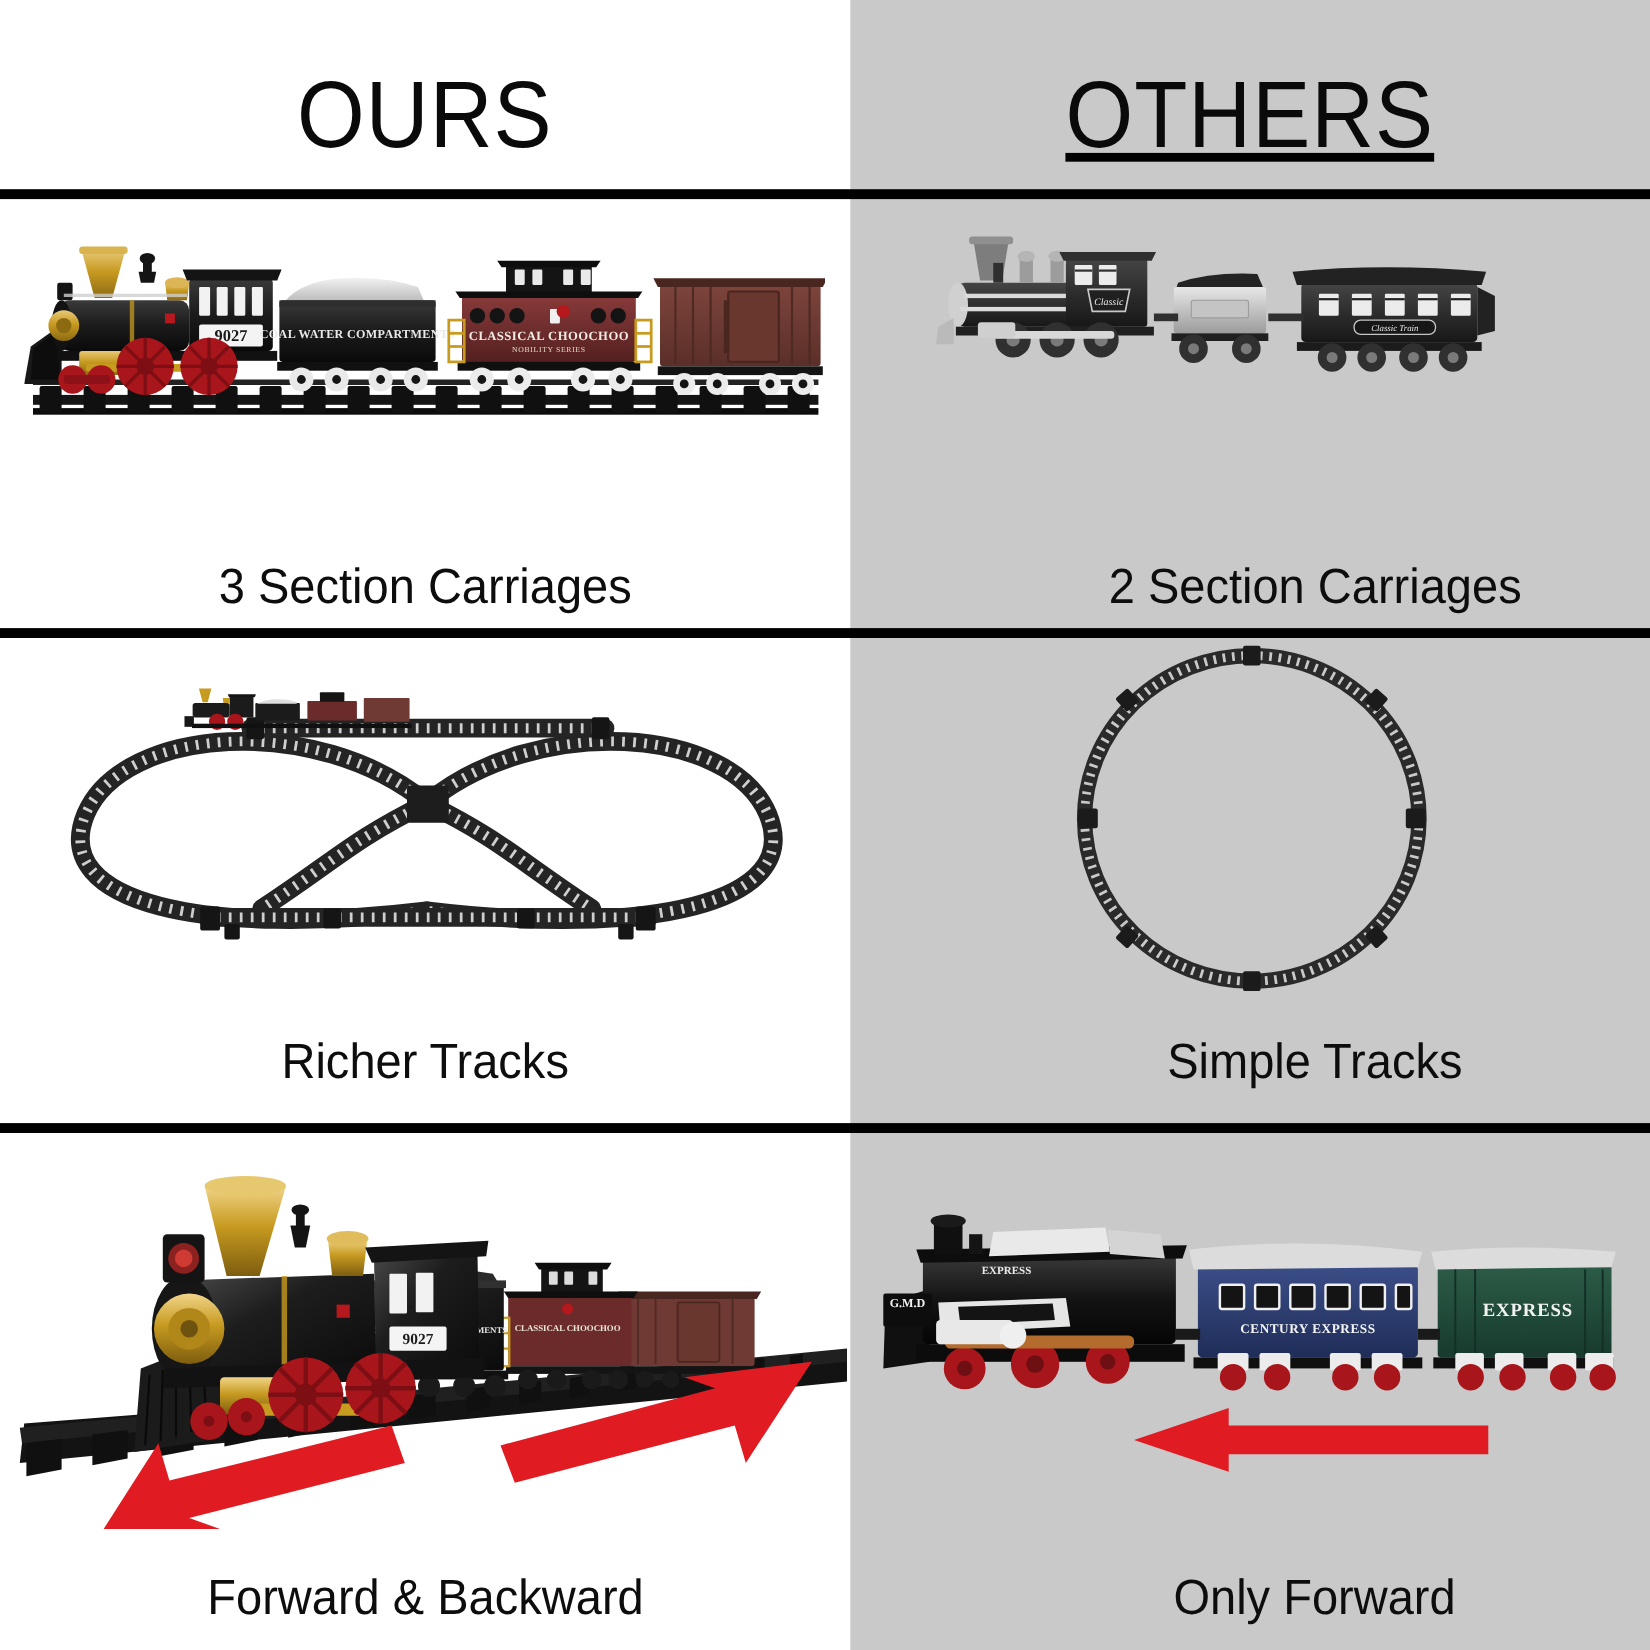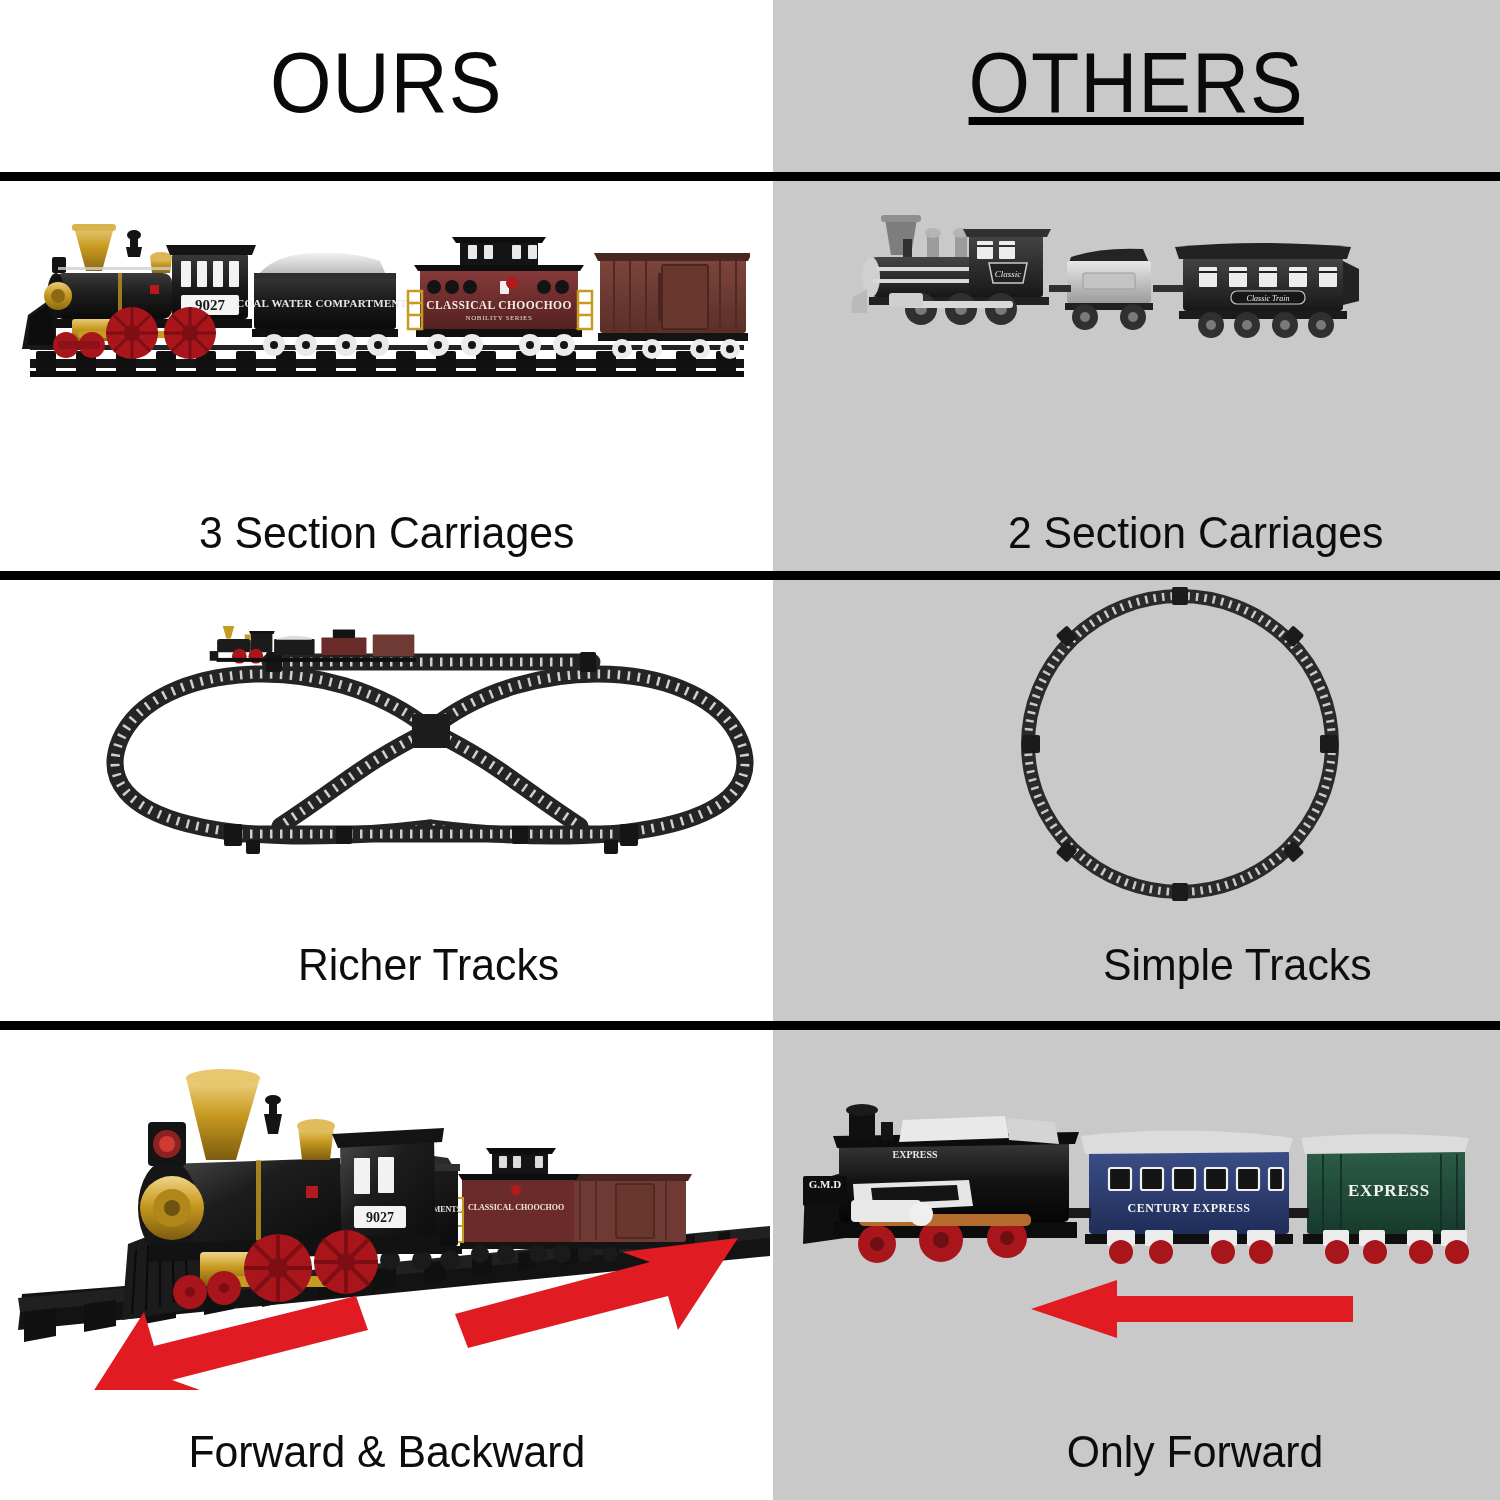--- a/index.html
+++ b/index.html
@@ -29,21 +29,21 @@
   }
 
   
   .header {
     position: absolute; left: 0; top: 0;
     width: 1500px; height: 176px;
     display: flex;
   }
   .header-cell {
     flex: 0 0 auto;
-    display: flex; align-items: center; justify-content: center; margin-top: 16px;
+    display: flex; align-items: flex-end; justify-content: center; margin-top: 16px;
   }
   .header-cell.left  { width: 773px; }
   .header-cell.right { width: 727px; text-decoration: underline; }
   .header-title {
     font-size: 86px;
     font-weight: 400;
     letter-spacing: 1px;
     color: #0a0a0a;
     transform: scaleX(0.92);
     line-height: 1;
@@ -57,21 +57,21 @@
     width: 1500px; height: 9px;
     background: #000000;
   }
   .rule.r1 { top: 172px; }
   .rule.r2 { top: 571px; }
   .rule.r3 { top: 1021px; }
 
   
   .row { position: absolute; left: 0; width: 1500px; display: flex; }
   .row.r1 { top: 181px; height: 390px; }
-  .row.r2 { top: 580px; height: 441px; padding-left: 42px; }
+  .row.r2 { top: 580px; height: 441px; }
   .row.r3 { top: 1030px; height: 470px; }
 
   .cell {
     flex: 0 0 auto;
     position: relative;
     display: flex; flex-direction: column;
     align-items: center; justify-content: flex-start;
   }
   .cell.left  { width: 773px; }
   .cell.right { width: 845px; }

